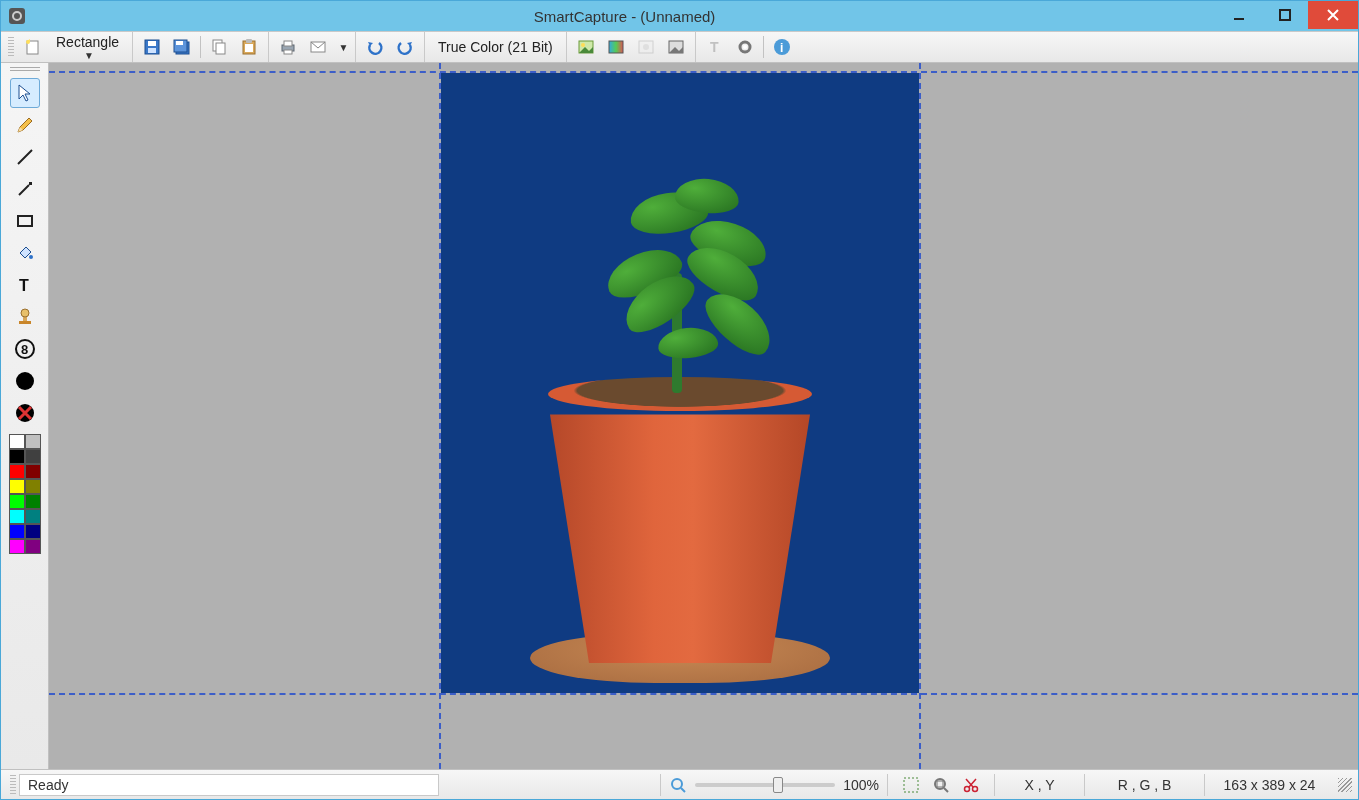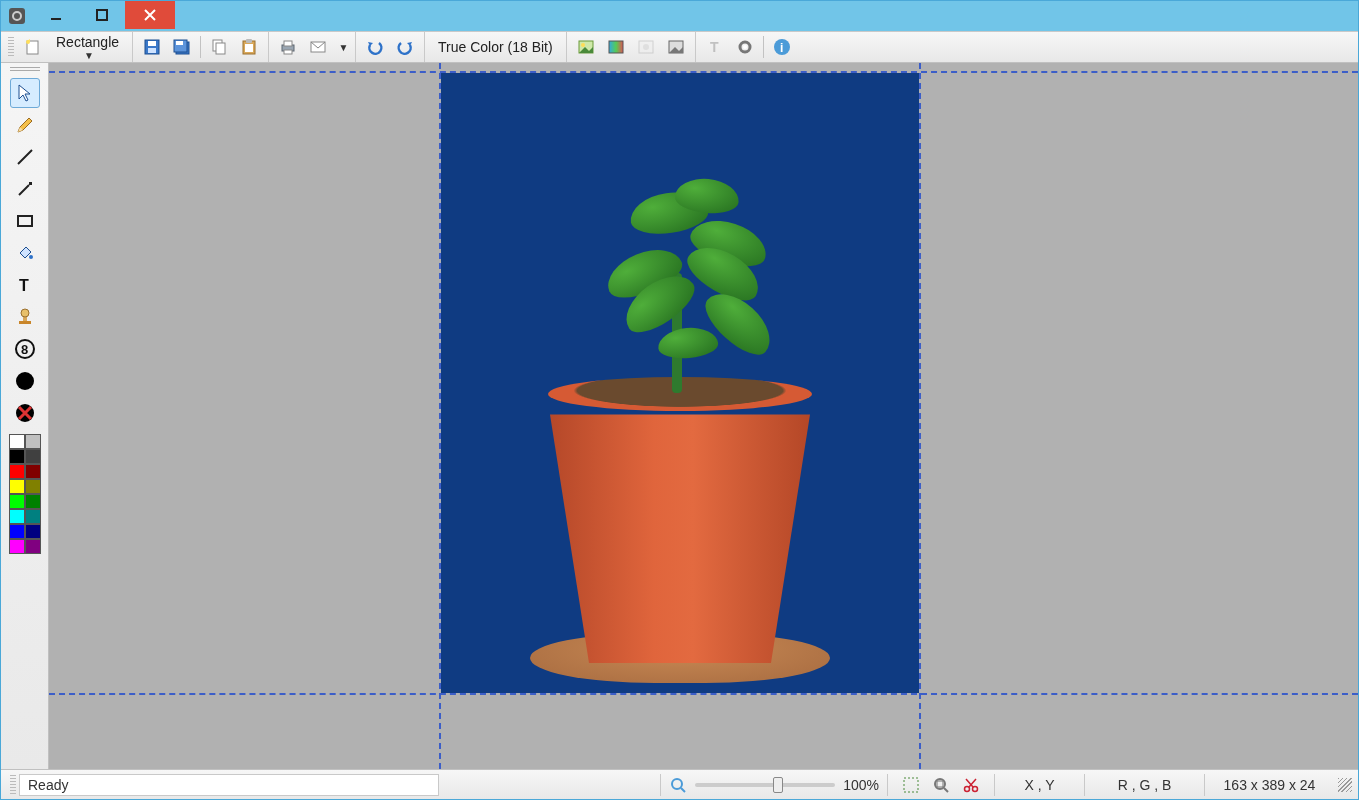--- a/index.html
+++ b/index.html
@@ -64,20 +64,21 @@
 
 svg { display:block; }
 </style>
 </head>
 <body>
 
 <div class="window">
 
   <div class="titlebar">
     <div class="app-icon"></div>
+    <div class="title-text">SmartCapture - (Unnamed)</div>
     <div class="win-btns">
       <div class="win-btn">
         <svg width="12" height="12">
             <rect x="1" y="9" width="10" height="2" fill="#222"></rect>
           </svg>
       </div>
       <div class="win-btn">
         <svg width="12" height="12">
             <rect x="1" y="1" width="10" height="10" fill="none" stroke="#222" stroke-width="2"></rect>
           </svg>
@@ -167,21 +168,21 @@
       <div class="tb-btn">
         <svg width="20" height="18">
             <path d="M6 5 A6 6 0 1 0 15 7" fill="none" stroke="#2e72c9" stroke-width="2.5"></path>
             <path d="M17 4 L15 8 L12 5 Z" fill="#2e72c9"></path>
           </svg>
       </div>
     </div>
 
     <div class="menu-seg">
       <div class="tb-btn wide">
-        <span>True Color (18 Bit)</span>
+        <span>True Color (21 Bit)</span>
       </div>
     </div>
 
     <div class="menu-seg">
       <div class="tb-btn">
         <svg width="18" height="18">
             <rect x="2" y="3" width="14" height="12" fill="#cfe9a9" stroke="#6a9a3a"></rect>
             <circle cx="6" cy="7" r="2" fill="#ffdd55"></circle>
             <path d="M2 15 L8 9 L12 13 L16 9 L16 15 Z" fill="#4a8a3a"></path>
           </svg>

